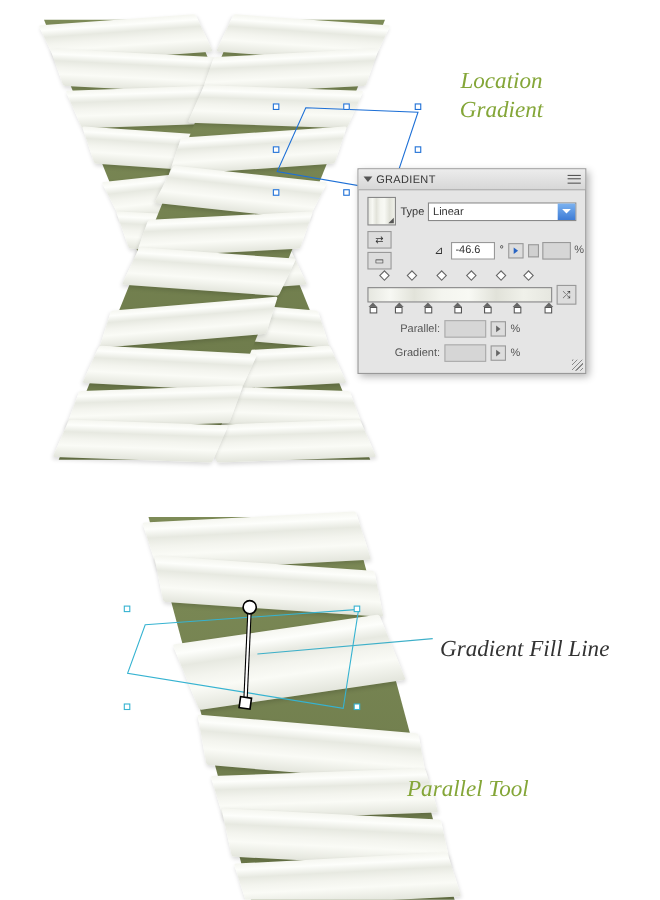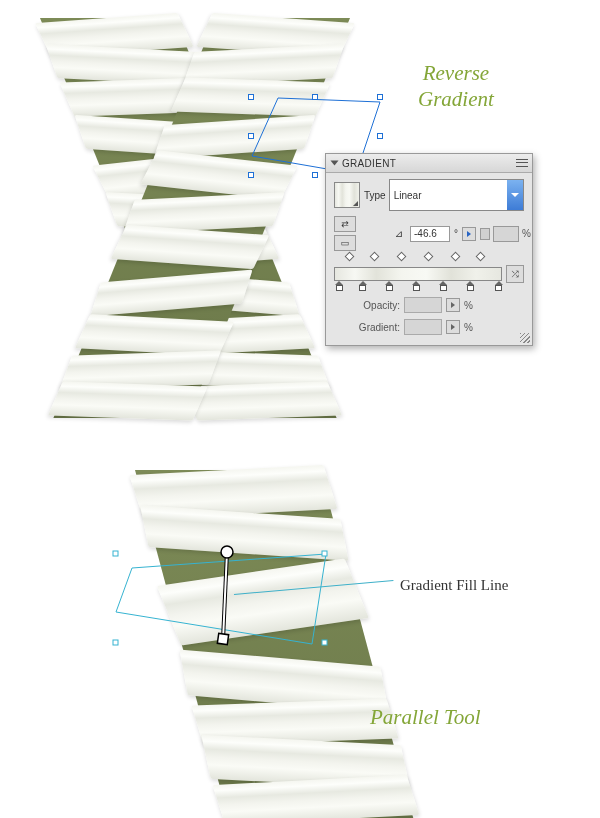--- a/index.html
+++ b/index.html
@@ -26,21 +26,21 @@
   .panel-title .tri { width: 0; height: 0; border-top: 4px solid transparent; border-bottom: 4px solid transparent; border-left: 5px solid #555; margin-right: 5px; transform: rotate(90deg); }
   .panel-title span { text-transform: uppercase; letter-spacing: 0.3px; font-size: 10px; }
   .panel-title .menu-btn { position: absolute; right: 4px; top: 4px; width: 12px; height: 10px; display: flex; flex-direction: column; justify-content: space-around; }
   .panel-title .menu-btn div { height: 1px; background: #555; }
   
   .panel-body { padding: 6px 8px 10px; }
   .row { display: flex; align-items: center; margin-bottom: 5px; }
   .grad-preview { width: 26px; height: 26px; border: 1px solid #888; background: linear-gradient(90deg, #e6e7e0 0%, #f7f8f3 15%, #e2e3da 30%, #f4f5ef 45%, #f8f9f4 60%, #e1e2d9 80%, #f0f1ea 100%); margin-right: 4px; position: relative; }
   .grad-preview .mini-tri { position: absolute; bottom: 1px; right: 1px; width: 0; height: 0; border-left: 5px solid transparent; border-bottom: 5px solid #555; }
   .type-lbl { margin-right: 3px; }
-  .dropdown { flex: 1; height: 32px; border: 1px solid #888; background: #fff; display: flex; align-items: center; padding: 0 4px; position: relative; font-size: 10px; }
+  .dropdown { flex: 1; height: 17px; border: 1px solid #888; background: #fff; display: flex; align-items: center; padding: 0 4px; position: relative; font-size: 10px; }
   .dropdown .dd-arrow { position: absolute; right: 0; top: 0; bottom: 0; width: 16px; background: linear-gradient(#7bb2f0,#3e7cd6); display: flex; align-items: center; justify-content: center; }
   .dropdown .dd-arrow::after { content: ""; width: 0; height: 0; border-left: 4px solid transparent; border-right: 4px solid transparent; border-top: 4px solid #fff; }
   
   .tools-col { display: flex; flex-direction: column; gap: 3px; margin-right: 8px; }
   .tool-btn { width: 22px; height: 16px; border: 1px solid #999; background: #ddd; display: flex; align-items: center; justify-content: center; font-size: 9px; }
   .angle-row { display: flex; align-items: center; gap: 4px; margin-left: 28px; }
   .angle-ico { width: 14px; text-align: center; }
   .num-field { width: 40px; height: 16px; border: 1px solid #999; background: #fff; font-size: 10px; padding: 0 3px; display: flex; align-items: center; }
   .deg { font-size: 10px; }
   .mini-play { width: 14px; height: 14px; border: 1px solid #999; background: #ddd; display: flex; align-items: center; justify-content: center; }
@@ -75,21 +75,21 @@
   .bot-shape { position: absolute; left: 105px; top: 470px; width: 270px; height: 350px; }
   .bot-col { position: absolute; left: 30px; top: 0; width: 185px; height: 350px; transform: skewX(15deg); transform-origin: top left; }
   
   
   .selbox-bot { position: absolute; left: 112px; top: 550px; width: 216px; height: 96px; }
   .selbox-bot svg { width: 100%; height: 100%; overflow: visible; }
   .grad-line { position: absolute; left: 212px; top: 544px; }
   .grad-line svg { overflow: visible; }
   
   .callout-line { position: absolute; left: 234px; top: 594px; width: 160px; height: 1px; background: #3eb0c9; transform: rotate(-5deg); transform-origin: left; }
-  .callout-text { position: absolute; left: 400px; top: 576px; font-family: Georgia, serif; font-size: 15px; color: #333; line-height: 1.3; }
+  .callout-text { position: absolute; left: 400px; top: 576px; font-family: Georgia, serif; font-style: italic; font-size: 21px; color: #333; line-height: 1.3; }
 </style>
 </head>
 <body>
 
 <div class="canvas">
 
   <div class="v-letter">
     <div class="v-left">
       <div class="back"></div>
       <div class="strip" style="top:0px;transform:rotate(-4deg)"></div>
@@ -130,21 +130,21 @@
     <div class="sel-handle" style="left:64px;top:0"></div>
     <div class="sel-handle" style="right:0;top:0"></div>
     <div class="sel-handle" style="left:0;top:39px"></div>
     <div class="sel-handle" style="right:0;top:39px"></div>
     <div class="sel-handle" style="left:0;bottom:0"></div>
     <div class="sel-handle" style="left:64px;bottom:0"></div>
     <div class="sel-handle" style="right:0;bottom:0"></div>
   </div>
 
   <div class="label-green label-top">
-    <span>Reverse</span><br>
+    <span>Location</span><br>
     <span>Gradient</span>
   </div>
 
   <div class="panel">
     <div class="panel-title">
       <div class="tri"></div>
       <span>GRADIENT</span>
       <div class="menu-btn">
           <div></div>
           <div></div>
@@ -221,21 +221,21 @@
             </div>
           <div class="stop" style="left:95%">
               <div class="stri"></div>
               <div class="sbox"></div>
             </div>
         </div>
         <div class="swap-btn">⤮</div>
       </div>
 
       <div class="field-row">
-        <label>Opacity:</label>
+        <label>Parallel:</label>
         <div class="val-field"></div>
         <div class="arrow-btn"></div>
         <span class="pct">%</span>
       </div>
       <div class="field-row">
         <label>Gradient:</label>
         <div class="val-field"></div>
         <div class="arrow-btn"></div>
         <span class="pct">%</span>
       </div>

